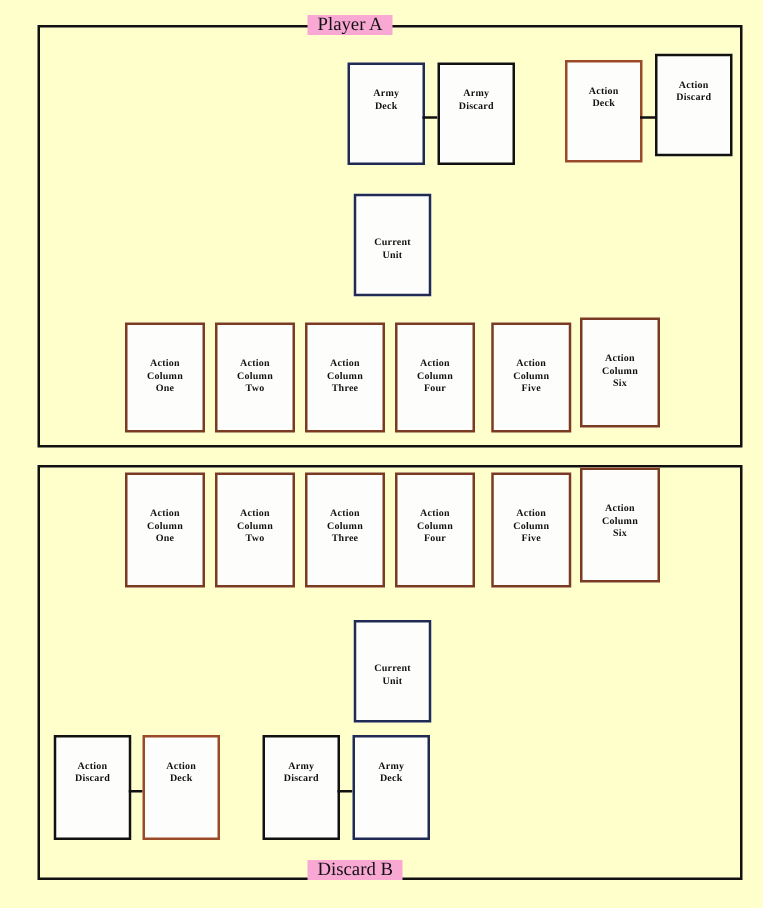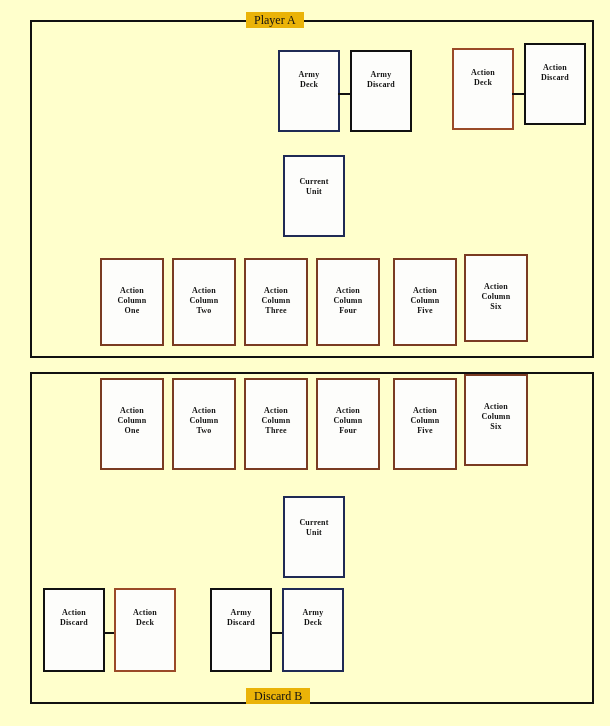--- a/index.html
+++ b/index.html
@@ -39,23 +39,23 @@
   #player-b-area {
     left: 30px;
     top: 372px;
     width: 564px;
     height: 332px;
   }
 
   
   .legend {
     position: absolute;
-    background: #eab308;
+    background: #f9a8d4;
     padding: 0 8px;
-    font-size: 12px;
+    font-size: 15px;
     color: #111111;
     line-height: 16px;
     white-space: nowrap;
   }
   #legend-player-a {
     left: 246px;
     top: 12px;
   }
   #legend-player-b {
     left: 246px;
@@ -80,21 +80,21 @@
     font-size: 8px;
     line-height: 10px;
     font-weight: bold;
     color: #111111;
     margin-top: 18px;
     letter-spacing: 0.2px;
     padding: 0 2px;
     white-space: pre-line;
   }
   .card.tall-label .card-label {
-    margin-top: 20px;
+    margin-top: 32px;
   }
   .card.triple-label .card-label {
     margin-top: 26px;
   }
 
   .border-navy   { border: 2px solid #1f2a55; }
   .border-black  { border: 2px solid #111111; }
   .border-rust   { border: 2px solid #9a4a28; }
   .border-brown  { border: 2px solid #7a3b22; }
 

